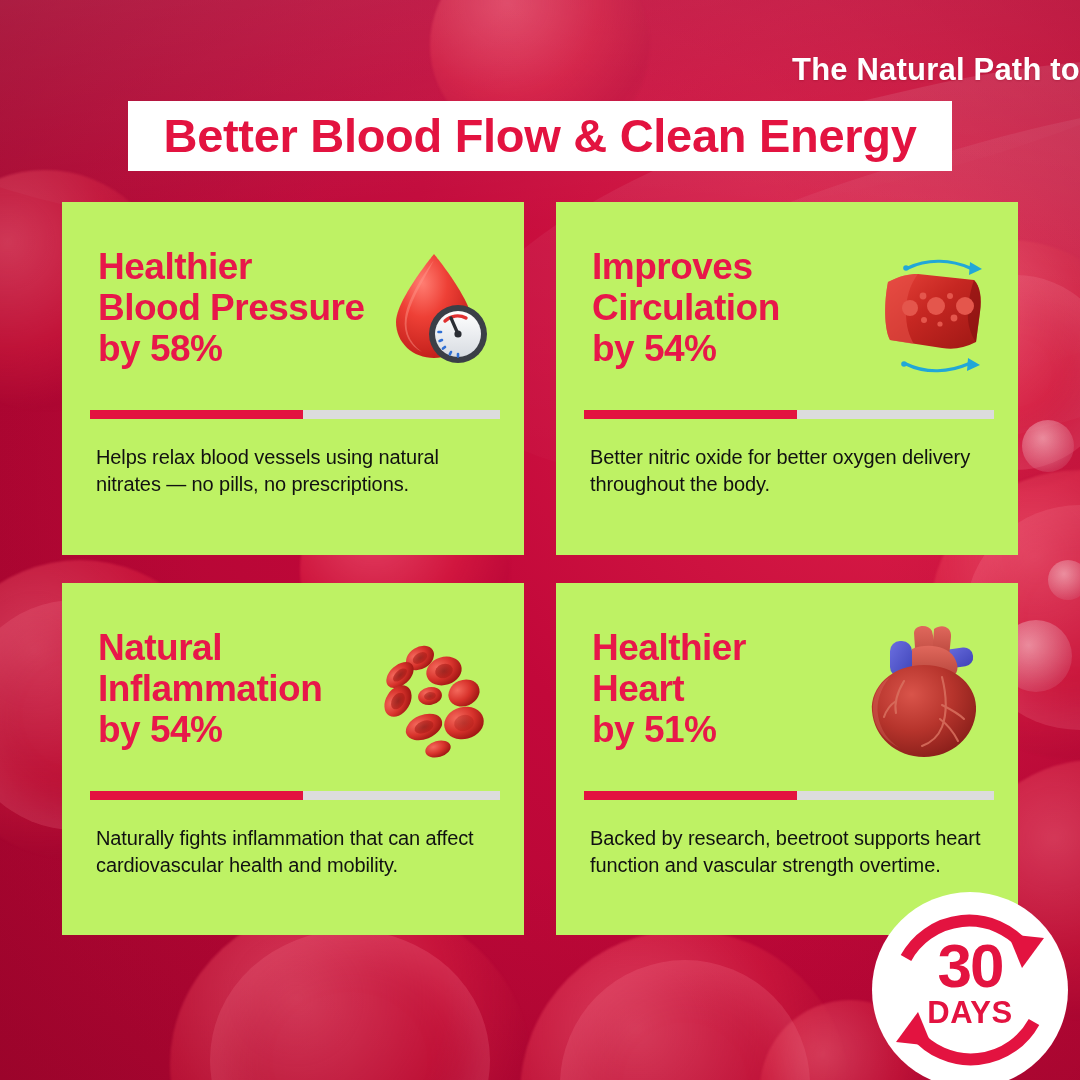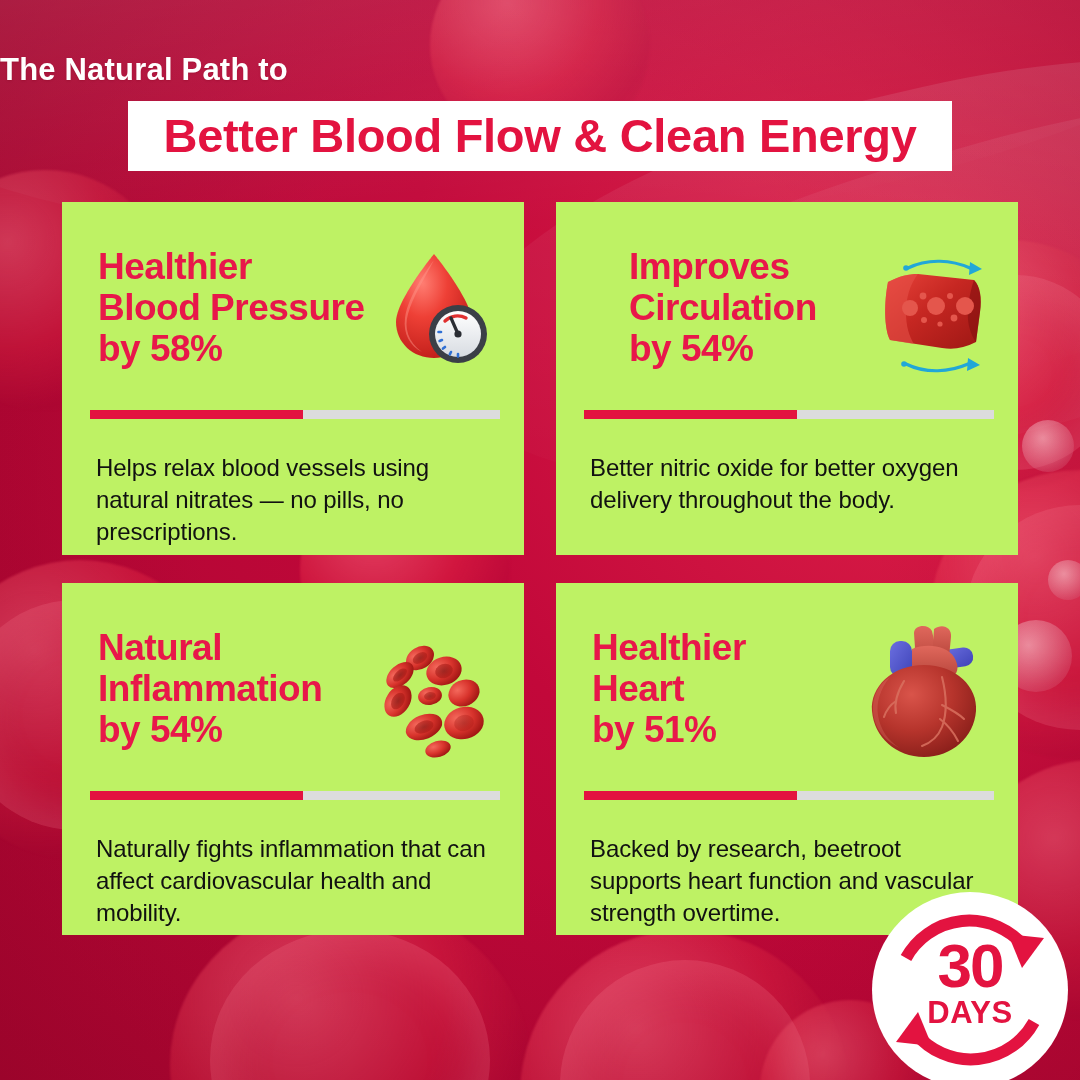--- a/index.html
+++ b/index.html
@@ -74,21 +74,21 @@
     border-radius:60%/65%;
     background:linear-gradient(200deg, rgba(255,255,255,.12), rgba(255,255,255,0) 70%);
     transform:rotate(-16deg);
   }
   .vignette { position:absolute; inset:0;
     background:radial-gradient(ellipse at 50% 45%, rgba(0,0,0,0) 45%, rgba(110,0,25,.22) 100%); }
 
   
   #header { position:absolute; left:0; top:0; width:1080px; z-index:5; }
   .kicker {
-    text-align:left; color:#fff;
+    text-align:right; color:#fff;
     font-size:31px; font-weight:bold; letter-spacing:.2px;
     margin-top:52px;
     text-shadow:0 1px 2px rgba(120,0,25,.25);
   }
   .title-banner {
     position:absolute; left:128px; top:101px;
     width:824px; height:70px;
     background:#ffffff;
     display:flex; align-items:center; justify-content:center;
   }
@@ -99,21 +99,21 @@
     transform:translateY(-1px);
   }
 
   
   #cards { position:absolute; left:0; top:0; width:1080px; height:1080px; z-index:4; }
   .card {
     position:absolute; background:#bef264;
     padding:0;
   }
   .card.k0 { left:62px;  top:202px; width:462px; height:353px; }
-  .card.k1 { left:556px; top:202px; width:462px; height:353px;padding-left:37px; }
+  .card.k1 { left:556px; top:202px; width:462px; height:353px; }
   .card.k2 { left:62px;  top:583px; width:462px; height:352px; }
   .card.k3 { left:556px; top:583px; width:462px; height:352px; }
 
   .card-top {
     position:relative; height:208px;
     padding:44px 0 0 36px;
   }
   .card-head {
     color:#E8174A;
     font-size:37px; font-weight:bold;
@@ -130,22 +130,22 @@
   .card.k2 .card-icon { right:18px; top:48px; }
   .card.k3 .card-icon { right:24px; top:32px; width:140px; height:150px; }
 
   .progress {
     position:absolute; left:28px; right:24px; top:208px;
     height:9px; background:#DCDCDC;
   }
   .progress .fill { height:100%; background:#E31340; }
 
   .card-desc {
-    position:absolute; left:34px; right:28px; top:250px;
-    color:#111; font-size:24px; line-height:1.33;
+    position:absolute; left:34px; right:28px; top:242px;
+    color:#111; font-size:20px; line-height:1.33;
     letter-spacing:-.1px;
   }
 
   
   #badge {
     position:absolute; left:872px; top:892px;
     width:196px; height:196px; z-index:6;
   }
   #badge .badge-num {
     position:absolute; left:0; top:38px; width:196px;

